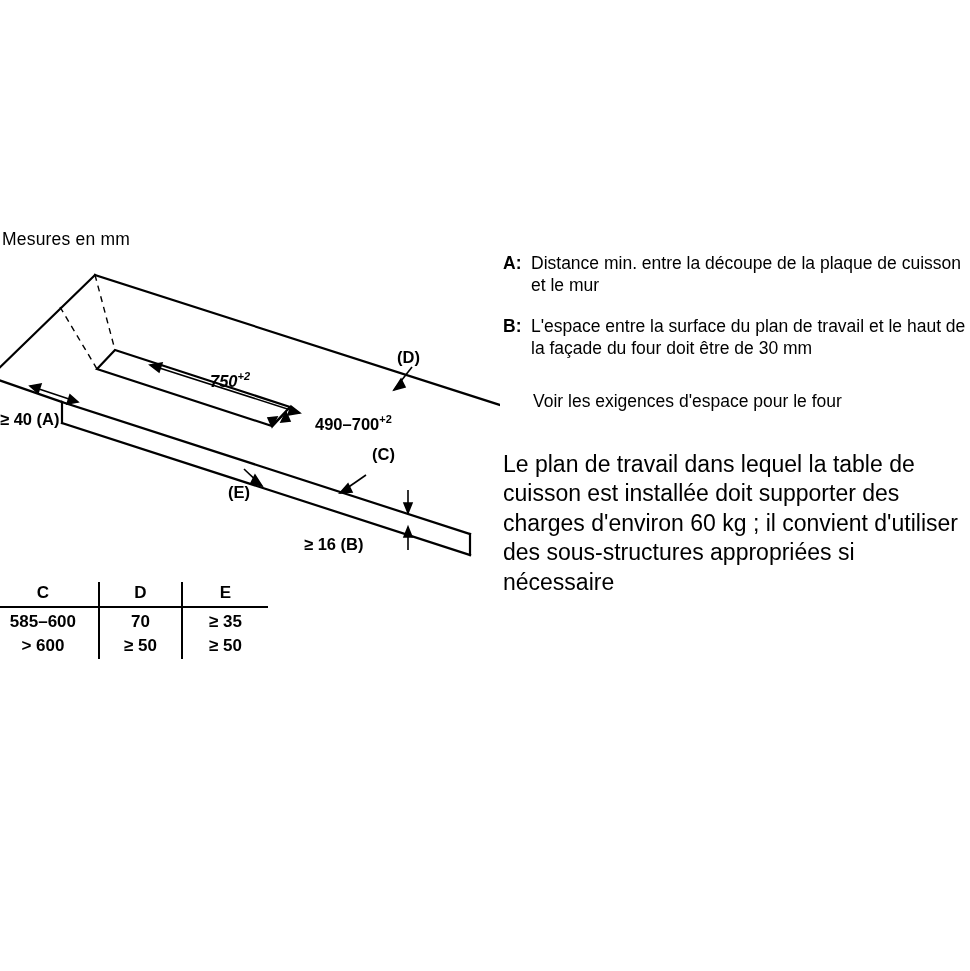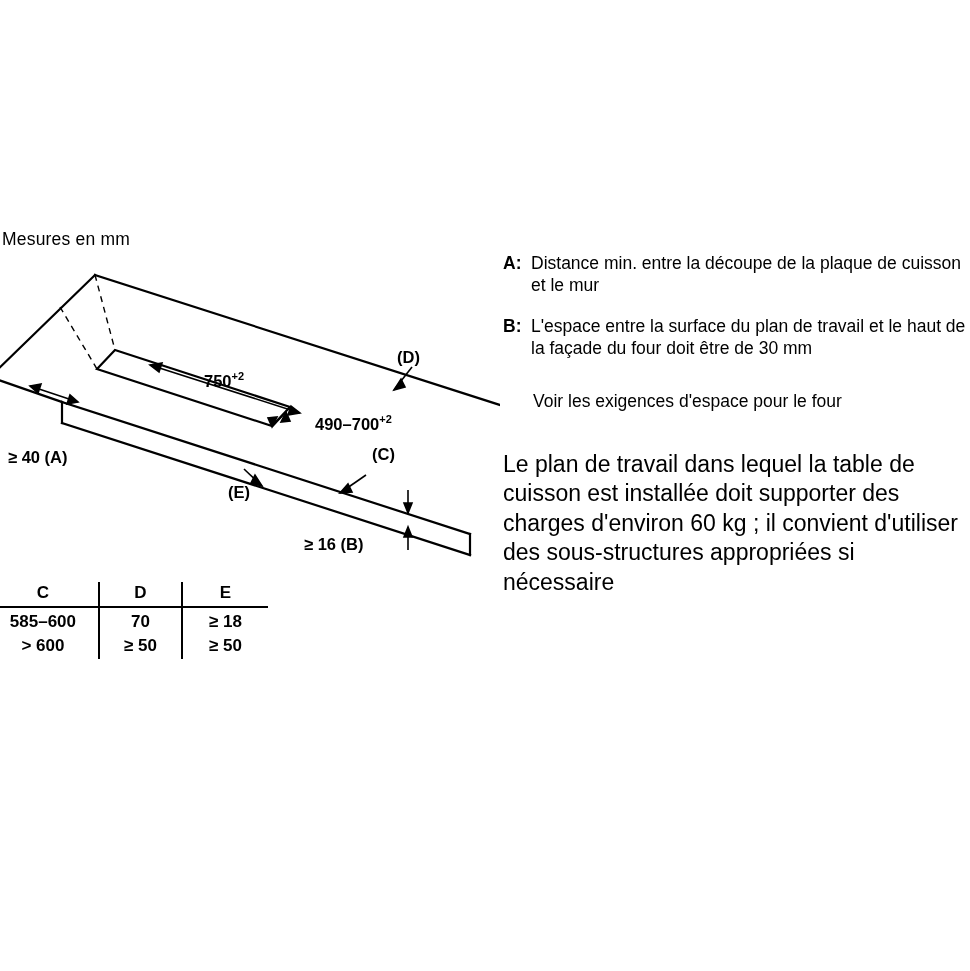--- a/index.html
+++ b/index.html
@@ -41,26 +41,26 @@
     font-size: 16.5px;
     white-space: nowrap;
     font-weight: bold;
   }
   .sup {
     font-size: 11px;
     vertical-align: super;
     font-weight: bold;
   }
 
-  #lbl-750  { left: 204px; top: 370px; }
+  #lbl-750  { left: 210px; top: 370px; font-style: italic; }
   #lbl-490  { left: 315px; top: 413px; }
   #lbl-D    { left: 397px; top: 348px; }
   #lbl-C    { left: 372px; top: 445px; }
   #lbl-E    { left: 228px; top: 483px; }
-  #lbl-A    { left: 8px;   top: 410px; margin-top: 38px; }
+  #lbl-A    { left: 0px;   top: 410px; }
   #lbl-B    { left: 304px; top: 535px; text-align: right; }
 
   
   #table-wrap {
     left: -12px;
     top: 582px;
     width: 280px;
   }
   table.dims {
     border-collapse: collapse;
@@ -203,21 +203,21 @@
         <tr>
           <th class="c-col">C</th>
           <th class="d-col">D</th>
           <th class="e-col">E</th>
         </tr>
       </thead>
       <tbody>
         <tr class="row-top">
           <td class="c-col">585–600</td>
           <td class="d-col">70</td>
-          <td class="e-col">≥ 18</td>
+          <td class="e-col">≥ 35</td>
         </tr>
         <tr>
           <td class="c-col">&gt; 600</td>
           <td class="d-col">≥ 50</td>
           <td class="e-col">≥ 50</td>
         </tr>
       </tbody>
     </table>
   </div>
 

